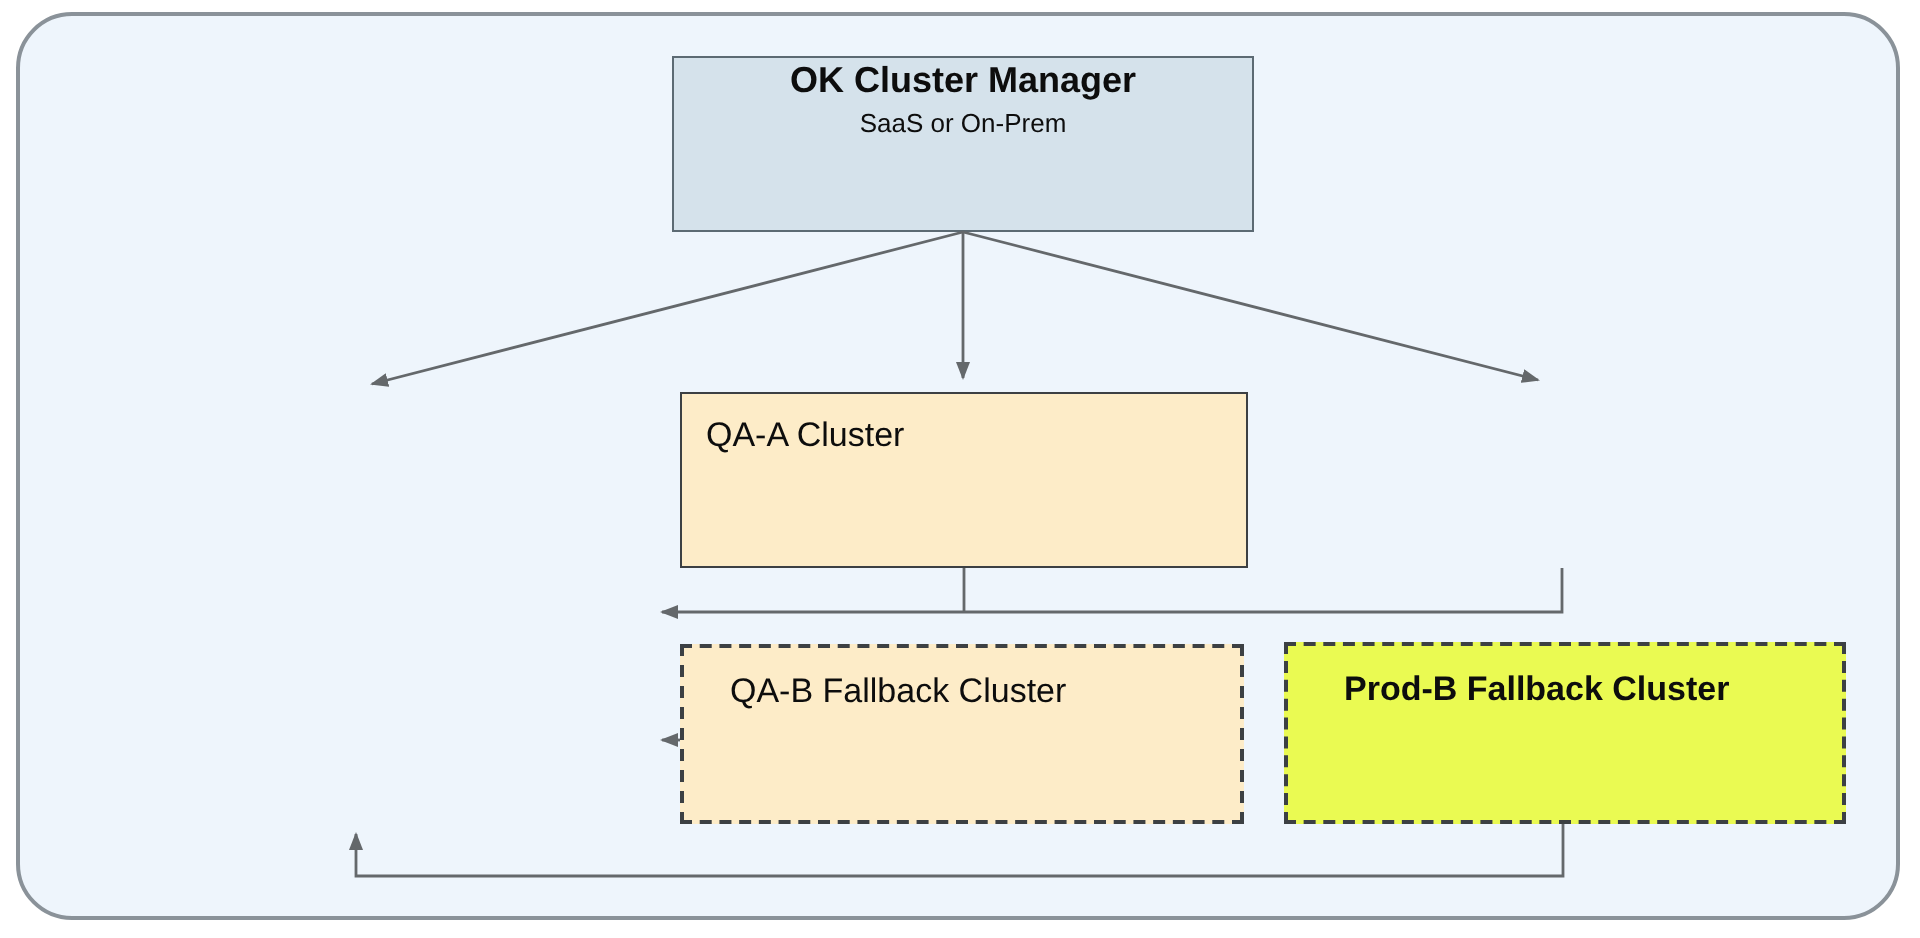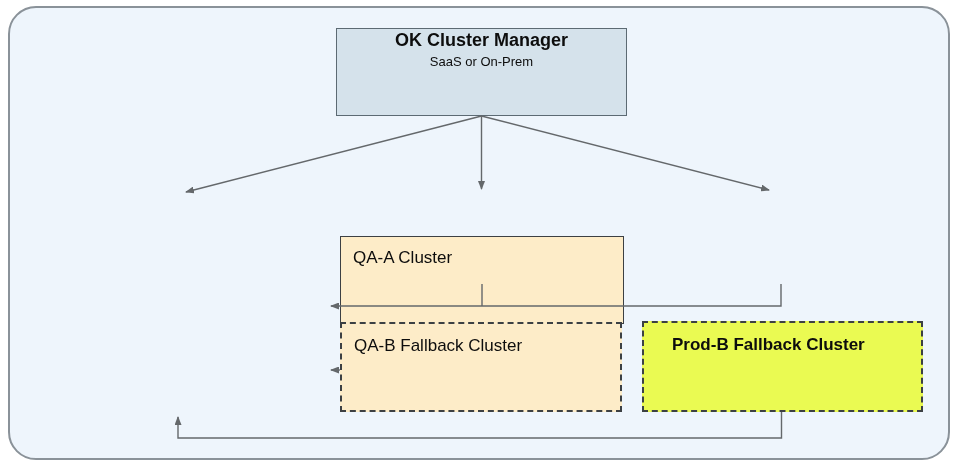--- a/index.html
+++ b/index.html
@@ -46,25 +46,25 @@
   .manager .subtitle { font-size: 13px; margin-top: 2px; }
 
   .monitoring {
     left: 38px; top: 196px; width: 284px; height: 214px;
     background: var(--yellow-fill, #feff45);
     display: flex; align-items: center;
   }
   .monitoring .label { padding-left: 10px; white-space: pre-line; }
 
   .qa-a   { left: 340px; top: 196px; width: 284px; height: 88px;
-            background: var(--cream-fill, #fdecc8); padding: 10px 12px; margin-top: 40px; }
+            background: var(--cream-fill, #fdecc8); padding: 10px 12px; }
   .prod-a { left: 642px; top: 197px; width: 278px; height: 87px;
             background: var(--green-fill, #eafa52); padding: 10px 10px; }
   .qa-b   { left: 340px; top: 322px; width: 282px; height: 90px;
-            background: var(--cream-fill, #fdecc8); padding: 11px 12px; }
+            background: var(--cream-fill, #fdecc8); padding: 11px 23px; }
   .prod-b { left: 642px; top: 321px; width: 281px; height: 91px;
             background: var(--green-fill, #eafa52); padding: 11px 28px;
             font-weight: bold; }
 
   .bold { font-weight: bold; }
 
   svg.connectors {
     position: absolute;
     left: 0; top: 0;
     width: 960px; height: 469px;

